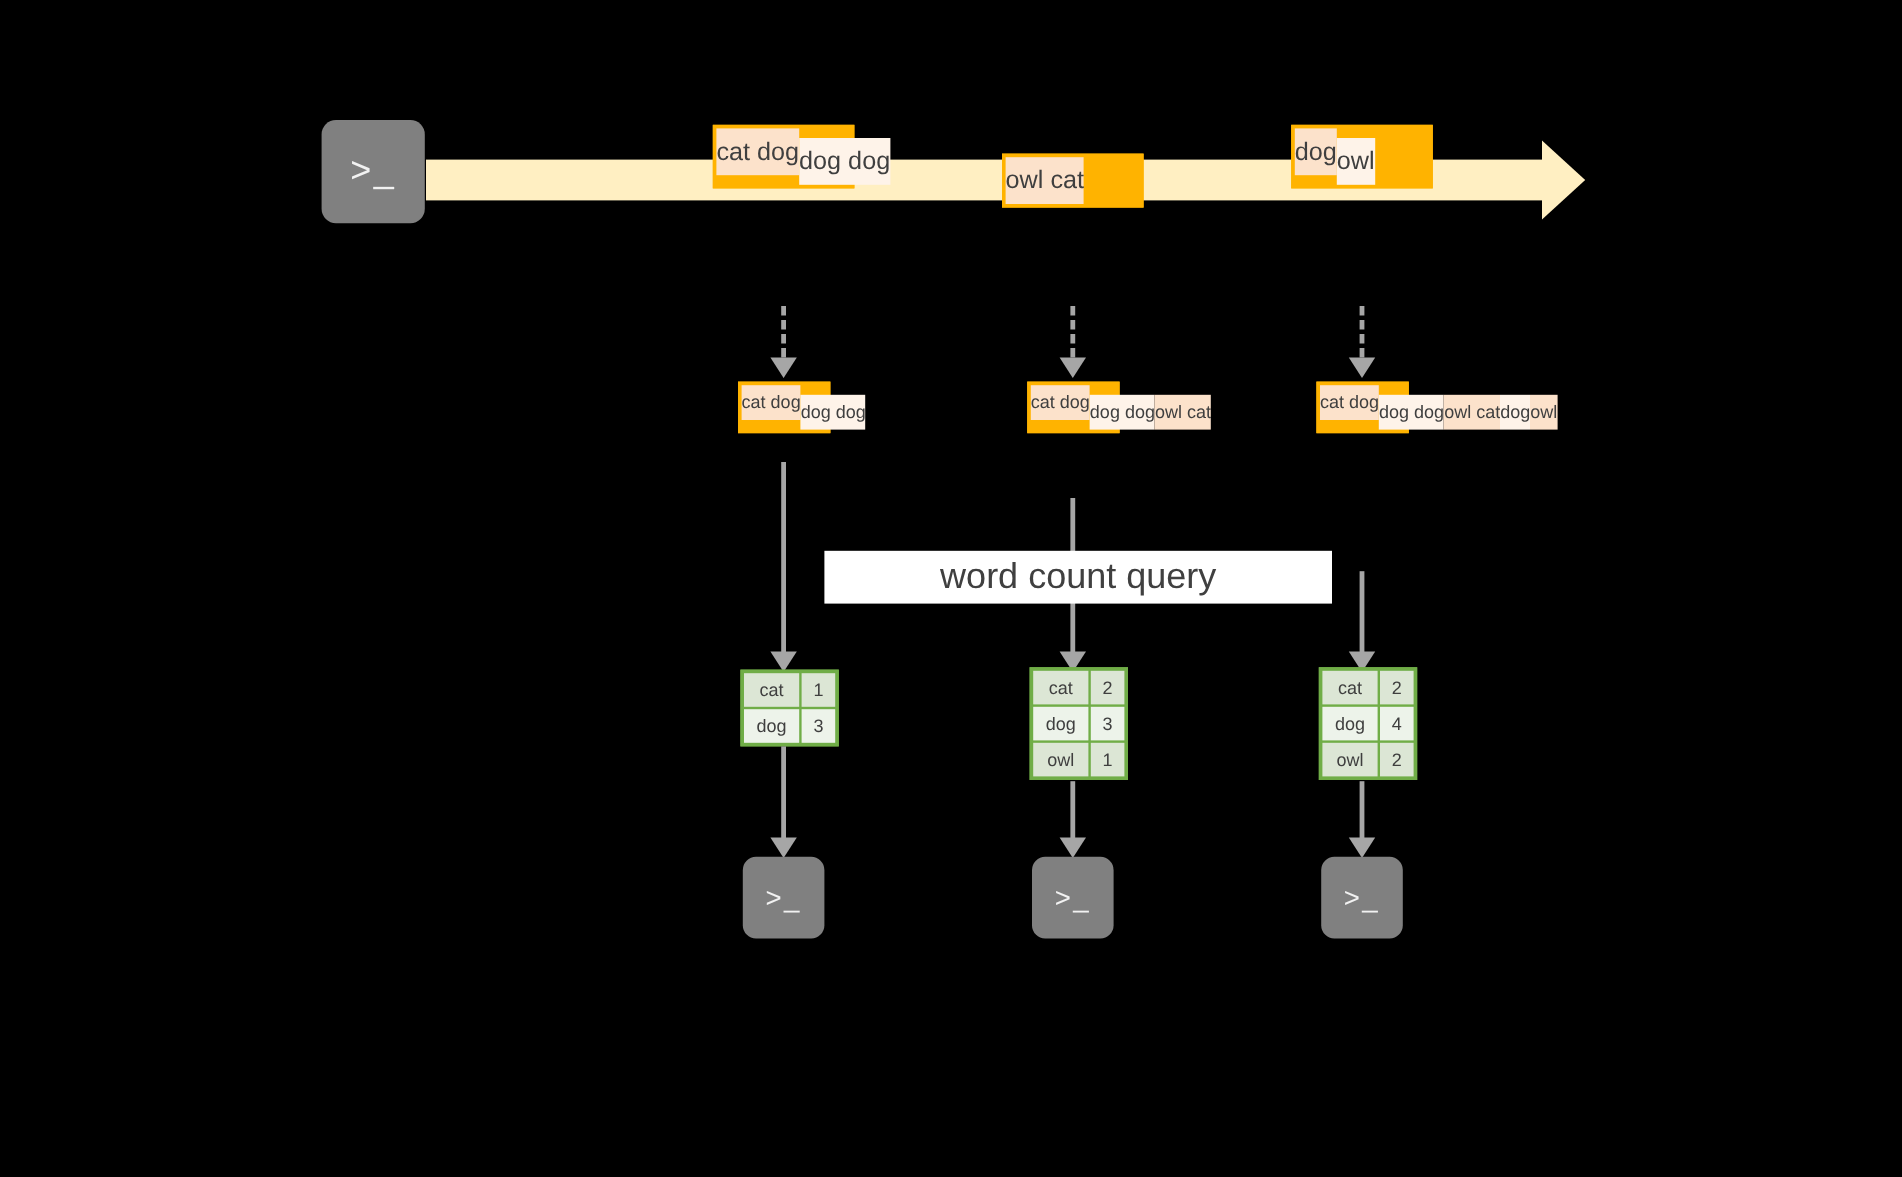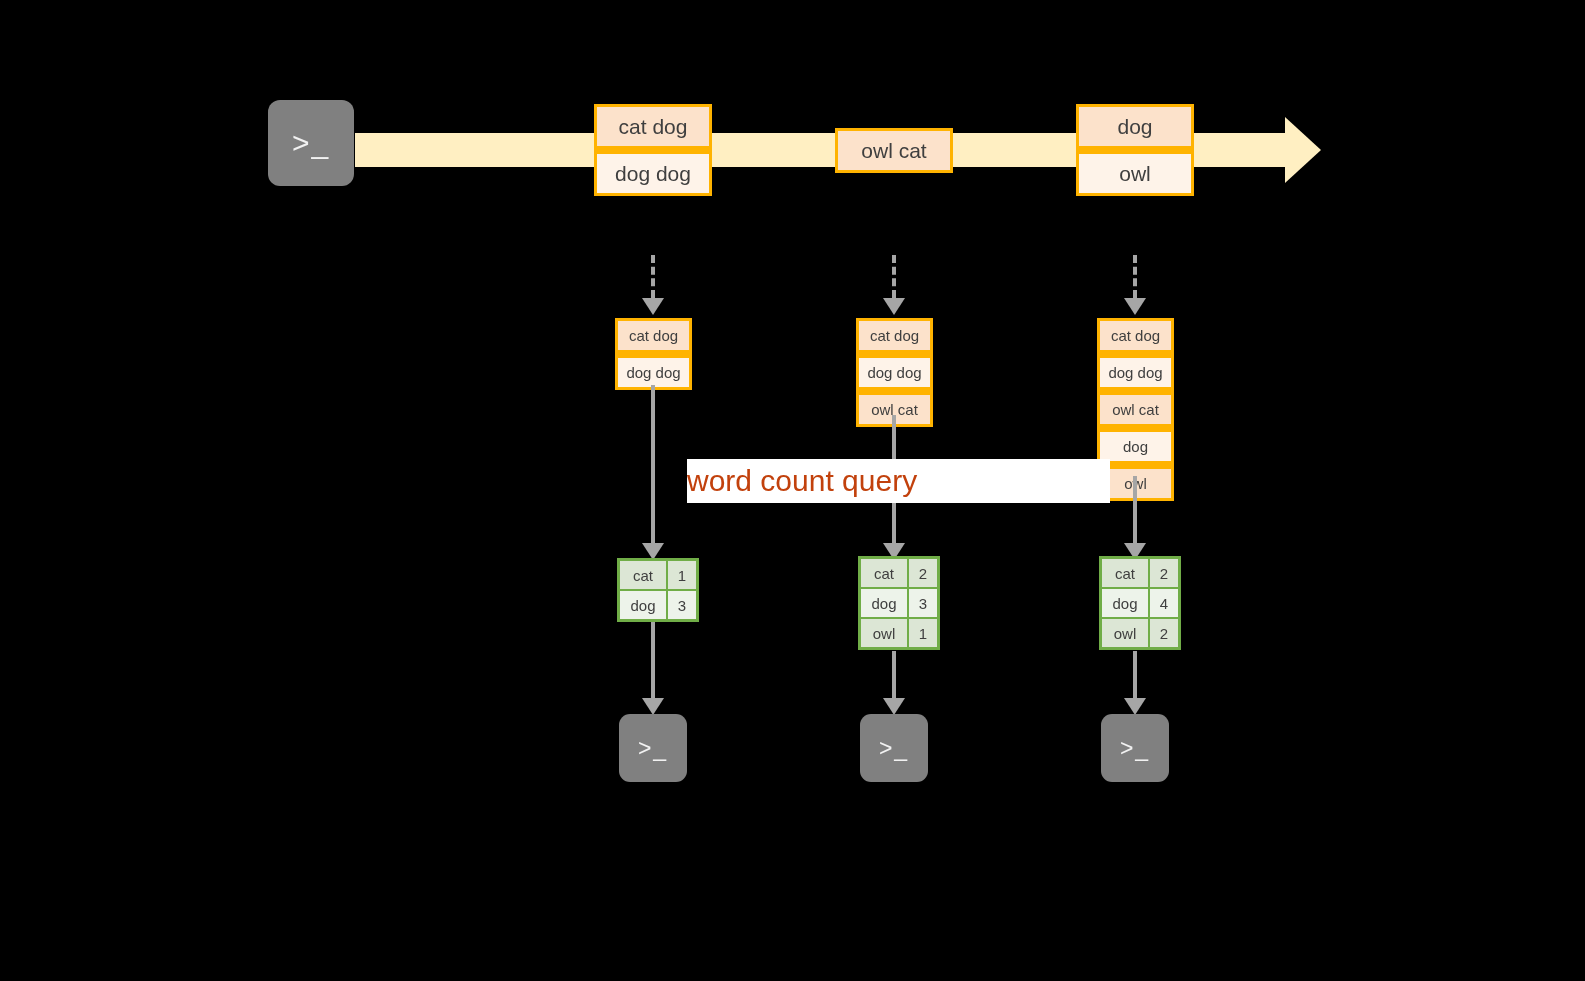--- a/index.html
+++ b/index.html
@@ -53,21 +53,21 @@
     border-top: 33px solid transparent;
     border-bottom: 33px solid transparent;
     border-left: 36px solid #FFEFC2;
   }
 
   
   .rec-group {
     position: absolute;
     border: 3px solid #FFB300;
     background: #FFB300;
-    display: flex; flex-direction: column;
+    display: flex; 
   }
   .rec-cell {
     background: #FCE2CB;
     color: #3f3f3f;
     display: flex; align-items: center; justify-content: center;
     text-align: center;
     white-space: nowrap;
     font-family: "Liberation Sans", sans-serif;
   }
   .rec-cell.alt { background: #FEF3E9; }
@@ -121,22 +121,22 @@
     border-left: 11px solid transparent;
     border-right: 11px solid transparent;
     border-top: 17px solid #A6A6A6;
     left: -9px;
   }
 
   
   .banner {
     position: absolute;
     background: #FFFFFF;
-    display: flex; align-items: center; justify-content: flex-start;
-    color: #c2410c;
+    display: flex; align-items: center; justify-content: center;
+    color: #404040;
     font-size: 30px;
     font-family: "Liberation Sans", sans-serif;
     white-space: nowrap;
   }
 </style>
 </head>
 <body>
 
 <div id="stage">
 

